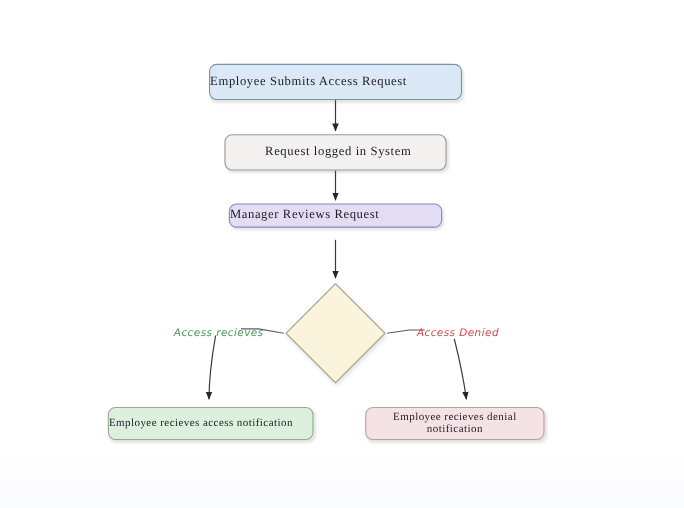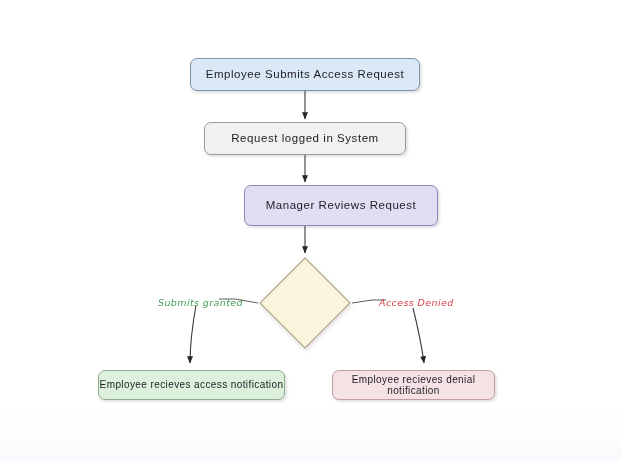--- a/index.html
+++ b/index.html
@@ -24,47 +24,46 @@
     left: 0;
     top: 0;
     width: 622px;
     height: 462px;
   }
   .node {
     position: absolute;
     box-sizing: border-box;
     display: flex;
     align-items: center;
-    justify-content: center;
     border-radius: 7px;
     border-width: 1px;
     border-style: solid;
-    font-family: Liberation Sans, sans-serif;
+    font-family: Liberation Serif, serif;
     font-size: 11.5px;
     letter-spacing: 0.55px;
     color: #1d1d24;
     text-align: center;
     line-height: 1.15;
     box-shadow: 1.5px 2px 2.5px rgba(80,80,90,0.16);
   }
   #node-start {
     left: 190px; top: 58px; width: 230px; height: 33px;
     background: #dbe8f6;
     border-color: #7b93ab;
   }
   #node-logged {
     left: 204px; top: 122px; width: 202px; height: 33px;
     background: #f2f1ef;
     border-color: #9b9a98;
+    padding-left: 36px;
   }
   #node-review {
-    left: 208px; top: 185px; width: 194px; height: 41px;
+    left: 208px; top: 185px; width: 194px; height: 22px;
     background: #e2ddf3;
     border-color: #8f86bb;
-    margin-left: 36px;
   }
   #node-granted {
     left: 98px; top: 370px; width: 187px; height: 30px;
     background: #ddf0dd;
     border-color: #8dae8d;
     font-size: 10px;
     letter-spacing: 0.4px;
   }
   #node-denied {
     left: 332px; top: 370px; width: 163px; height: 30px;
@@ -158,21 +157,21 @@
 
   <div class="node" id="node-logged">
     <span>Request logged in System</span>
   </div>
 
   <div class="node" id="node-review">
     <span>Manager Reviews Request</span>
   </div>
 
 
-  <div class="edge-label" id="label-granted">Submits granted</div>
+  <div class="edge-label" id="label-granted">Access recieves</div>
 
   <div class="edge-label" id="label-denied">Access Denied</div>
 
   <div class="node" id="node-granted">
     <span>Employee recieves access notification</span>
   </div>
 
   <div class="node" id="node-denied">
     <span>Employee recieves denial notification</span>
   </div>

